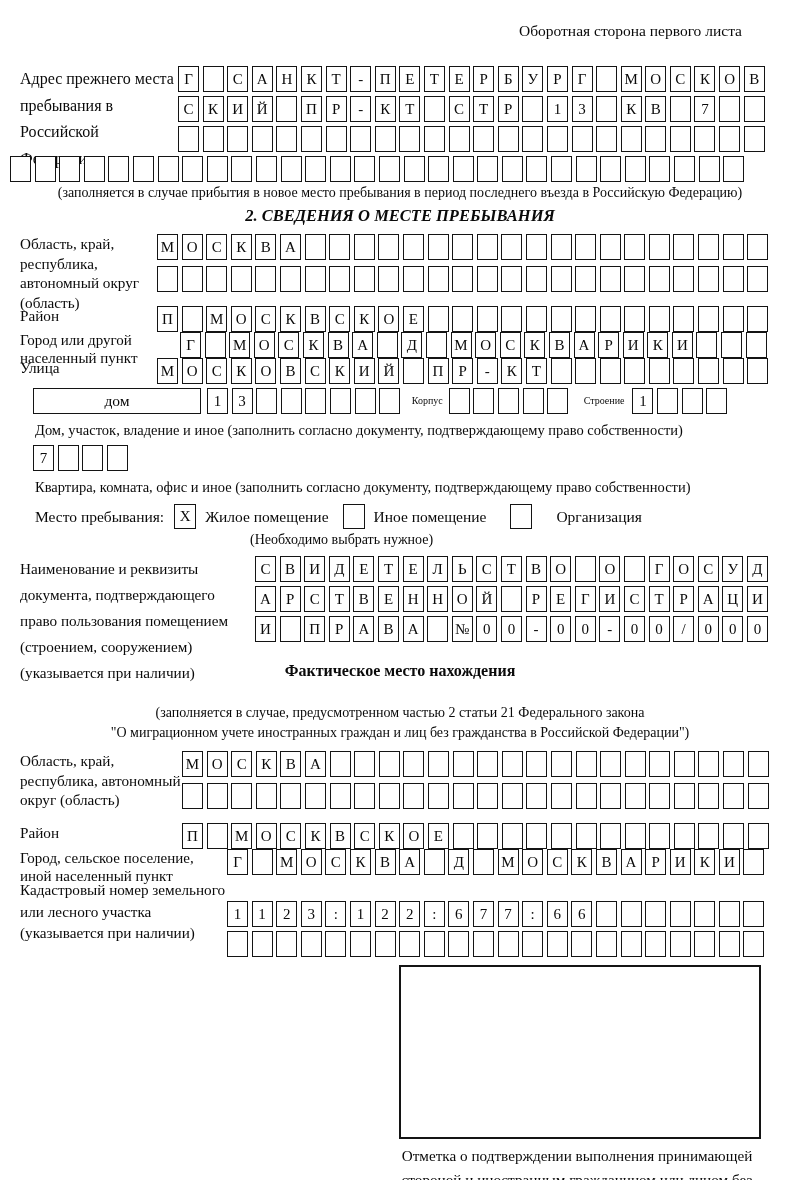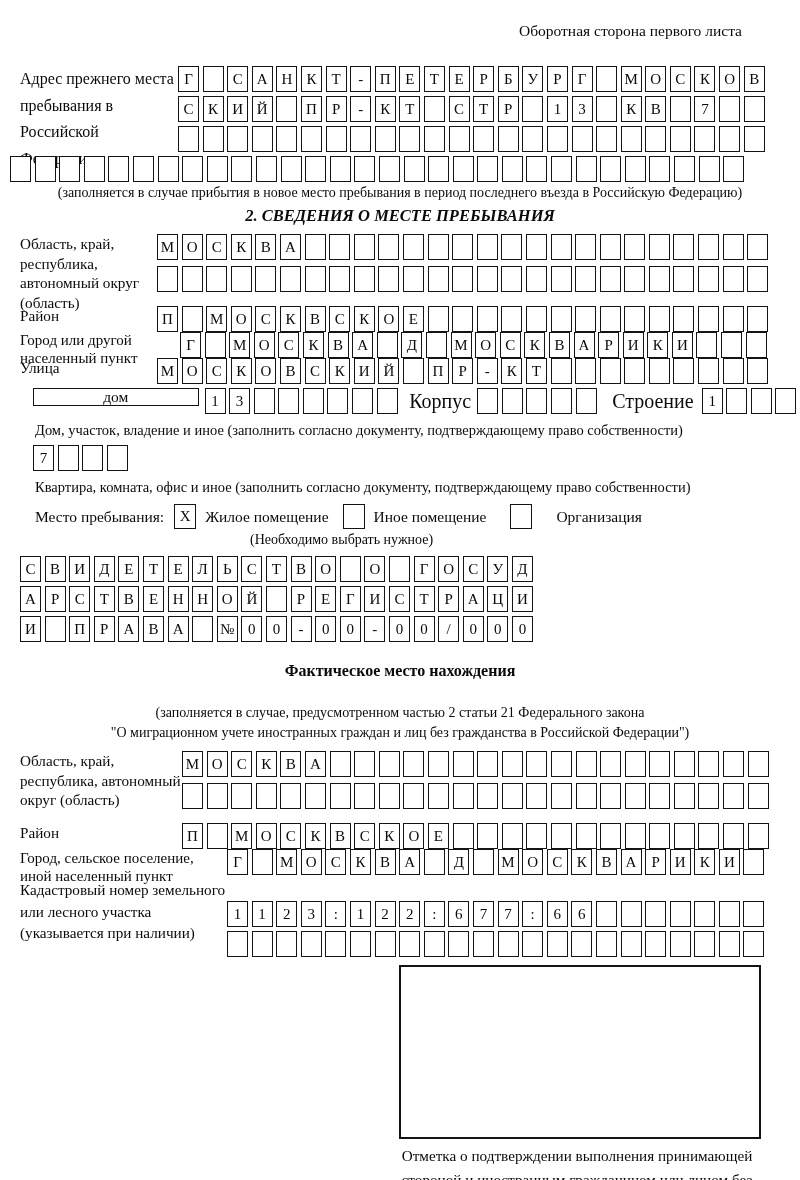--- a/index.html
+++ b/index.html
@@ -2,21 +2,21 @@
 <html><head>
 <meta charset="utf-8">
 <style>
   html,body{margin:0;padding:0;background:#fff;}
   body{width:800px;height:1180px;color:#0a0a0a;font-family:"Liberation Serif","DejaVu Serif",serif;overflow:hidden;}
   .top-note{padding:22px 58px 0 0;text-align:right;font-size:15.5px;}
   .cellrow{display:flex;flex-wrap:nowrap;}
   .cell{box-sizing:border-box;flex:0 0 21px;width:21px;height:26px;border:1.6px solid #141414;
         margin-right:3.6px;display:flex;align-items:center;justify-content:center;
         font-size:15px;line-height:1;background:#fff;}
-  .wbox{box-sizing:border-box;height:18px;border:1.6px solid #141414;display:flex;
+  .wbox{box-sizing:border-box;height:26px;border:1.6px solid #141414;display:flex;
         align-items:center;justify-content:center;font-size:15.5px;background:#fff;}
   .cbox{box-sizing:border-box;width:22px;height:25px;border:1.6px solid #141414;display:flex;
         align-items:center;justify-content:center;font-size:15px;background:#fff;}
   .lbl{overflow:visible;}
   
   .b1{display:flex;margin:26px 0 0 20px;}
   .b1 .lbl{flex:0 0 158px;width:158px;font-size:16px;line-height:26.5px;height:30px;}
   .rows .cellrow{margin-bottom:4px;}
   .fullrow{margin:0 0 0 10px;}
   .cnote{text-align:center;font-size:14px;margin-top:3px;}
@@ -27,21 +27,21 @@
   .rgn .lbl{flex:0 0 137px;width:118px;font-size:15.2px;line-height:19.5px;height:32px;}
   .rgn .rows .cellrow{margin-bottom:6px;}
   .rowline{display:flex;margin-top:0;}
   .rowline .lbl{font-size:15.2px;line-height:19px;height:26px;}
   .district .lbl{flex:0 0 137px;width:130px;}
   .district{margin-top:8px;}
   .city .lbl{flex:0 0 160px;width:155px;font-size:15px;line-height:17.5px;}
   .street .lbl{flex:0 0 137px;width:130px;}
   .houserow{display:flex;margin:4px 0 0 33px;align-items:flex-start;}
   .housebox{width:168px;margin-right:6px;}
-  .smalllbl{font-size:20px;line-height:26px;white-space:nowrap;}
+  .smalllbl{font-size:10px;line-height:26px;white-space:nowrap;}
   .korpuslbl{margin:0 6px 0 8px;}
   .stroenielbl{margin:0 8px 0 12px;}
   .lnote{font-size:14.5px;margin:8px 0 0 35px;}
   .kvartrow{display:flex;margin:6px 0 0 33px;}
   .kvartbox{width:196px;margin-right:8px;}
   .stayrow{display:flex;align-items:center;margin:8px 0 0 35px;font-size:15.5px;}
   .stayrow .cbox{margin:0 0 0 10px;}
   .staylbl1{margin-left:9px;}
   .staylbl2{margin-left:9px;}
   .staylbl3{margin-left:24px;}
@@ -388,20 +388,21 @@
   <span class="cbox">X</span>
   <span class="staylbl1">Жилое помещение</span>
   <span class="cbox gap1"></span>
   <span class="staylbl2">Иное помещение</span>
   <span class="cbox gap2"></span>
   <span class="staylbl3">Организация</span>
 </div>
 <div class="staynote">(Необходимо выбрать нужное)</div>
 
 <div class="docblk">
+  <div class="lbl">Наименование и реквизиты документа, подтверждающего право пользования помещением (строением, сооружением) (указывается при наличии)</div>
   <div class="rows">
     <div class="cellrow">
         <span class="cell">С</span>
         <span class="cell">В</span>
         <span class="cell">И</span>
         <span class="cell">Д</span>
         <span class="cell">Е</span>
         <span class="cell">Т</span>
         <span class="cell">Е</span>
         <span class="cell">Л</span>

